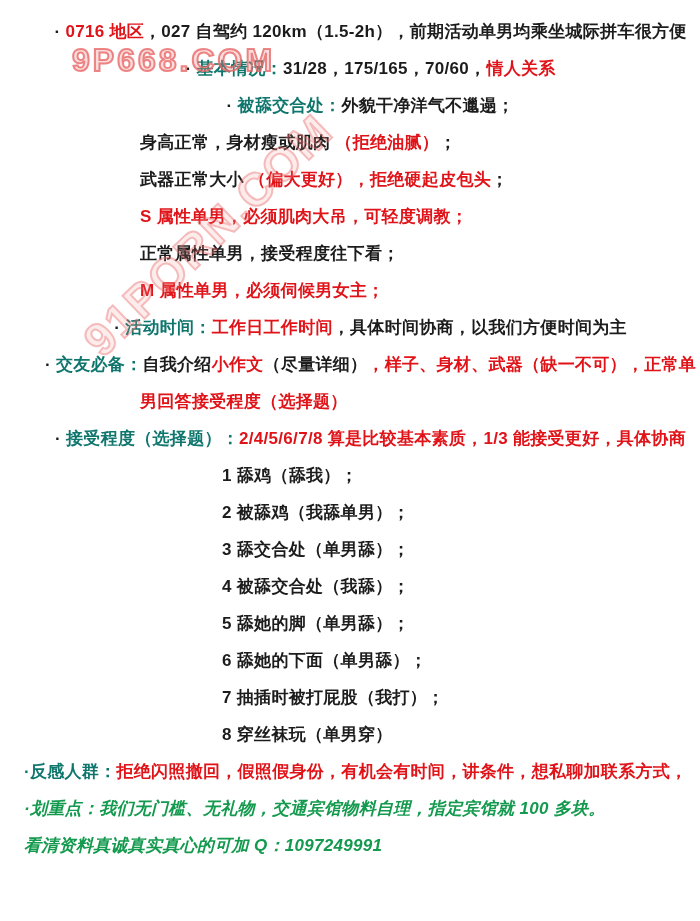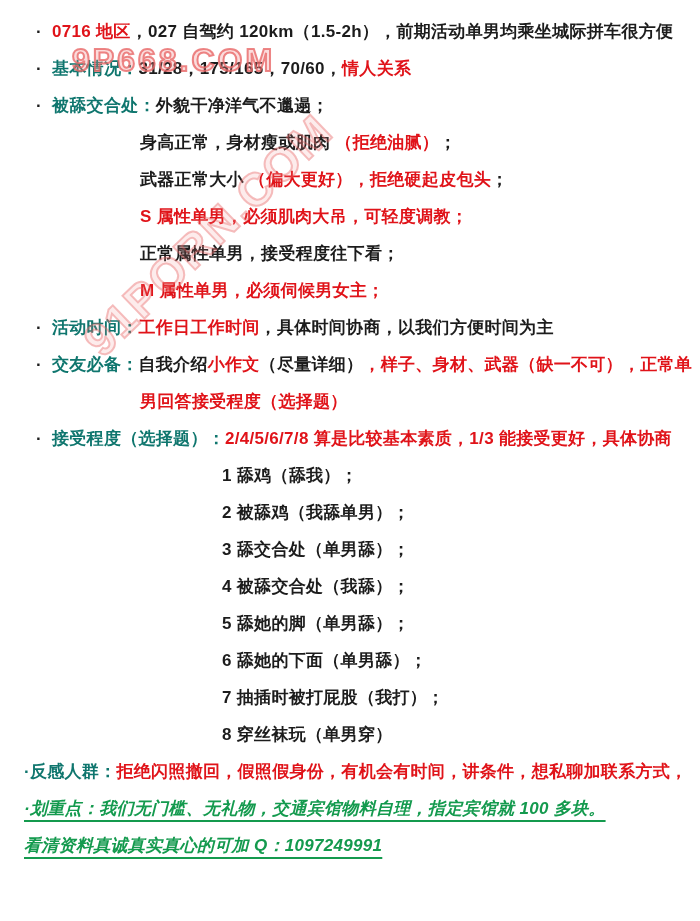--- a/index.html
+++ b/index.html
@@ -15,32 +15,31 @@
     position:absolute; left:0; top:0; right:0; bottom:0;
     padding-top:13px;
     z-index:1;
   }
   .line {
     font-size:17px;
     line-height:37px;
     white-space:nowrap;
     letter-spacing:0.3px;
   }
-  .ind-bullet { padding-left:36px; }
+  .ind-bullet { padding-left:36px;text-align:center; }
   .ind-sub    { padding-left:140px; }
   .ind-list   { padding-left:222px; }
   .ind-flush  { padding-left:24px; }
   .bullet { display:inline-block; width:16px; color:#1c1c1c; font-size:17px; }
   .c-black { color:#1c1c1c; }
   .c-red   { color:#e01319; }
   .c-blue  { color:#0f766e; }
   .c-green { color:#149a4e; }
   .green-line { font-style:italic; }
   .green-line .c-green {
-    text-decoration:underline;
     text-underline-offset:6px;
     text-decoration-thickness:2px;
   }
   .watermark {
     position:absolute;
     font-weight:900;
     pointer-events:none;
     color:rgba(243,140,140,0.30);
     -webkit-text-stroke:2px rgba(233,104,104,0.80);
     z-index:2;

